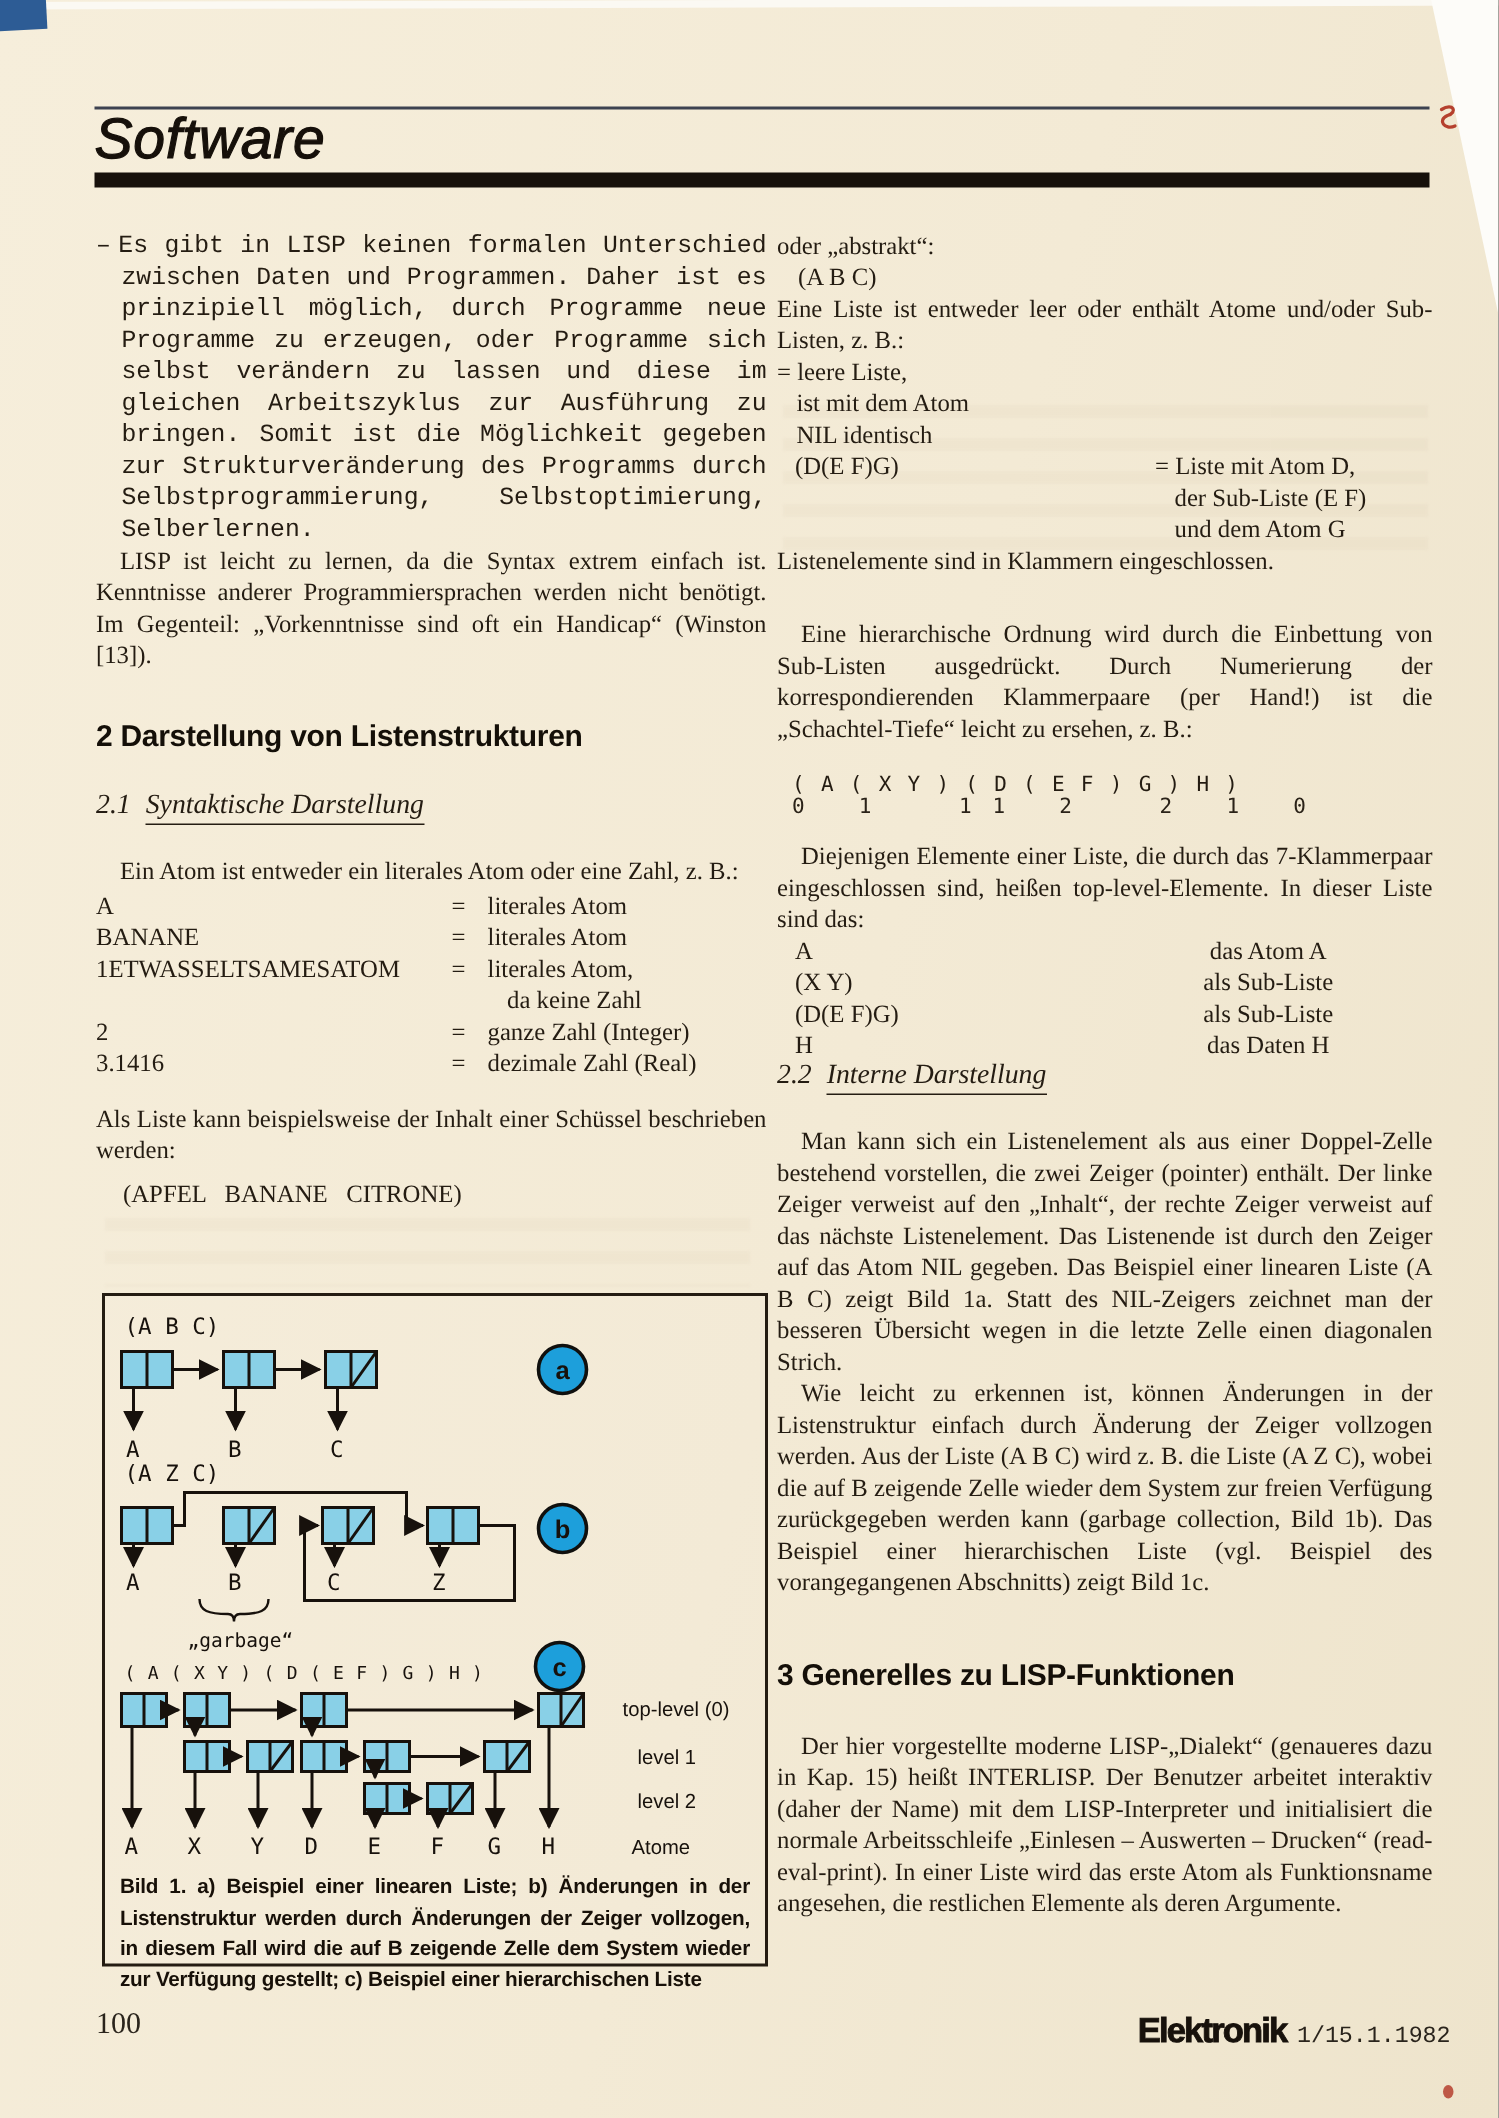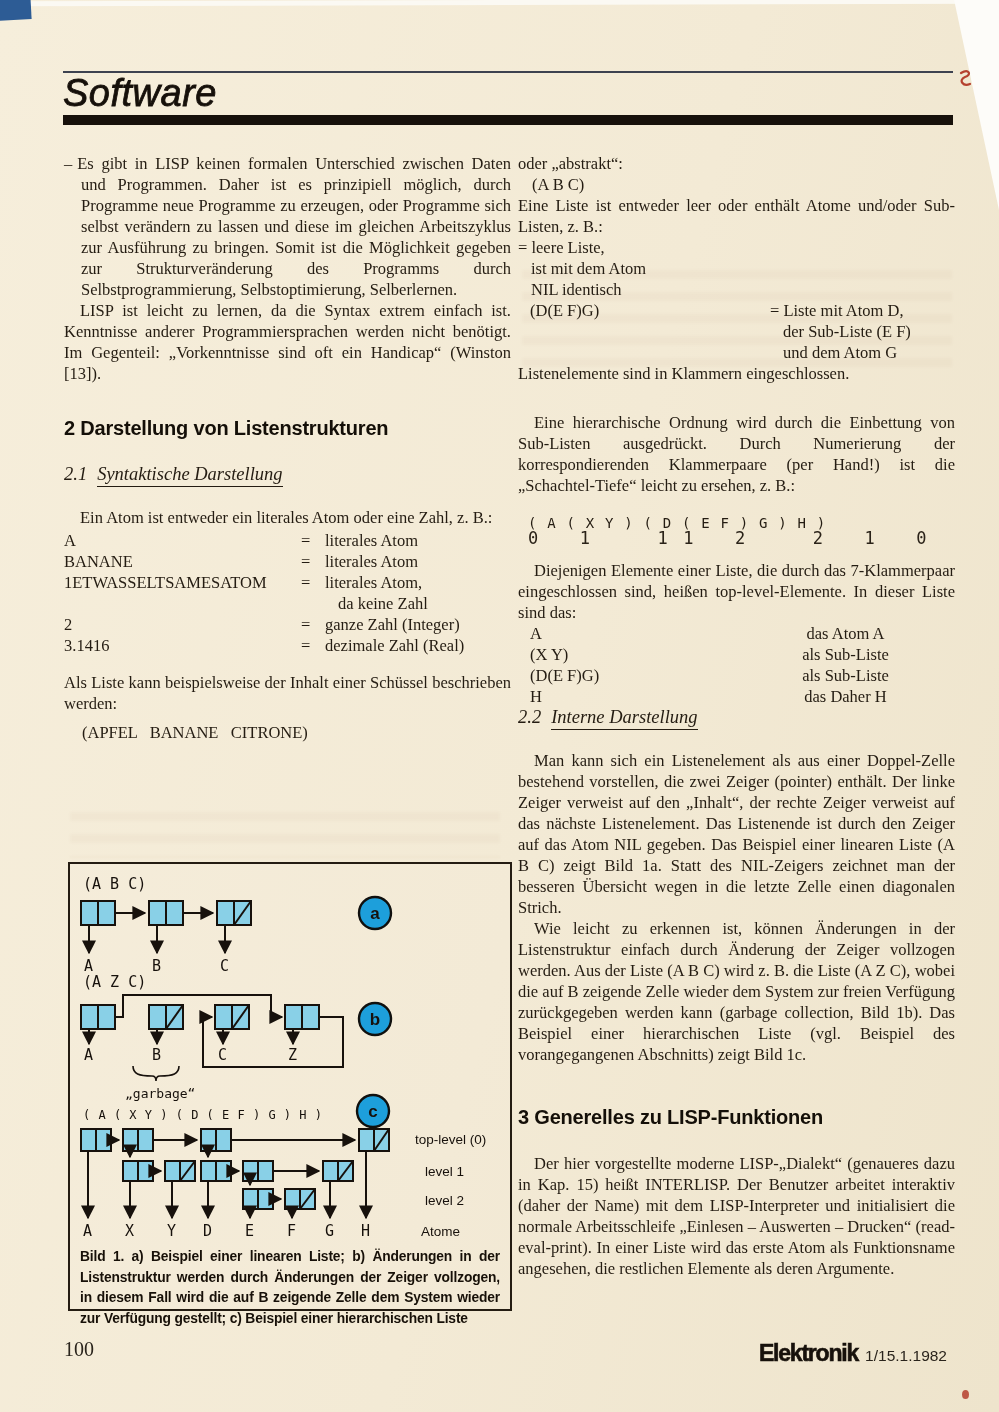--- a/index.html
+++ b/index.html
@@ -23,21 +23,21 @@
   .masthead{position:absolute;left:63px;top:72px;width:600px;
     font-family:"Liberation Sans",sans-serif;font-weight:normal;font-style:italic;
     font-size:38px;letter-spacing:.5px;color:#16100a;-webkit-text-stroke:.8px #16100a;}
   .thick-bar{position:absolute;left:63px;top:115px;width:890px;height:10px;background:#17110b;}
   
   .col{position:absolute;top:153px;font-size:16.5px;line-height:21px;text-align:justify;}
   .col-left{left:64px;width:447px;}
   .col-right{left:518px;width:437px;}
   p{margin:0;}
   .indent{text-indent:16px;}
-  .hang{padding-left:17px;text-indent:-17px;}
+  .hang{padding-left:17px;text-indent:-17px;font-family:Liberation Mono, monospace;}
   .hang .dash{padding-right:5px;}
   h2{font-family:"Liberation Sans",sans-serif;font-size:20px;line-height:24px;color:#140f08;
      margin:32px 0 24px 0;letter-spacing:-.2px;}
   h3.sub{font-family:"Liberation Serif",serif;font-style:italic;font-weight:normal;font-size:18.5px;
      margin:0 0 22px 0;}
   h3.sub .num{margin-right:10px;}
   h3.sub .ul{border-bottom:1.6px solid #241c12;padding-bottom:2px;}
   .h22{margin:26px 0 20px 0;}
   .h3big{margin:40px 0 24px 0;}
   
@@ -53,40 +53,40 @@
   .defrow{display:flex;}
   .defrow .t{flex:none;width:252px;padding-left:12px;box-sizing:border-box;}
   .defrow .dd{flex:1;}
   .tlrow{display:flex;}
   .tlrow .t{flex:none;width:218px;padding-left:12px;box-sizing:border-box;}
   .tlrow .d{flex:1;text-align:center;}
   
   .notation{margin:18px 0 12px 10px;}
   .notation .nline{font-family:"DejaVu Sans Mono",monospace;font-size:14px;line-height:18px;
     letter-spacing:1.2px;white-space:pre;}
-  .notation .nsubs{font-family:"DejaVu Sans Mono",monospace;font-size:17px;line-height:12px;
+  .notation .nsubs{font-family:"DejaVu Sans Mono",monospace;font-size:14px;line-height:12px;
     letter-spacing:2.71px;white-space:pre;color:#2a2218;}
   
   .figure-box{position:absolute;left:68px;top:862px;width:444px;height:449px;
     border:2px solid #241c12;box-sizing:border-box;padding:3px 3px 0 3px;background:rgba(255,255,255,.03);}
   .fig-caption{font-family:"Liberation Sans",sans-serif;font-weight:bold;font-size:13.8px;
     line-height:20.5px;text-align:justify;color:#171008;padding:2px 7px 0 7px;letter-spacing:-.15px;}
   svg text{fill:#17110c;}
   .mono15{font-family:"DejaVu Sans Mono",monospace;font-size:15px;}
   .mono13{font-family:"DejaVu Sans Mono",monospace;font-size:13px;}
   .mono12{font-family:"DejaVu Sans Mono",monospace;font-size:12px;letter-spacing:.5px;}
   .lvl{font-family:"Liberation Sans",sans-serif;font-size:13.5px;}
   .badge-t{font-family:"Liberation Sans",sans-serif;font-size:17px;font-weight:bold;}
   
   .page-num{position:absolute;left:64px;top:1338px;font-family:Liberation Serif, serif;
     font-size:20px;color:#2a241c;}
-  .footer-brand{position:absolute;top:1340px;right:52px;display:flex;align-items:baseline;}
+  .footer-brand{position:absolute;top:1340px;right:32px;display:flex;align-items:baseline;}
   .footer-brand .logo{font-family:"Liberation Sans",sans-serif;font-weight:bold;font-size:23px;
     letter-spacing:-1.2px;color:#17110b;-webkit-text-stroke:.6px #17110b;}
-  .footer-brand .issue{font-family:Liberation Sans, sans-serif;font-size:15.5px;margin-left:7px;color:#2a241c;}
+  .footer-brand .issue{font-family:Liberation Mono, monospace;font-size:15.5px;margin-left:7px;color:#2a241c;}
 </style>
 </head>
 <body>
 
 <div class="page">
 
   <div class="top-edge"></div>
   <div class="blue-patch"></div>
   <div class="corner-tr"></div>
   <div class="ghost" style="left:70px;top:812px;width:430px;height:46px;"></div>
@@ -175,21 +175,21 @@
       <div class="tlrow">
         <span class="t">(X Y)</span>
         <span class="d">als Sub-Liste</span>
       </div>
       <div class="tlrow">
         <span class="t">(D(E F)G)</span>
         <span class="d">als Sub-Liste</span>
       </div>
       <div class="tlrow">
         <span class="t">H</span>
-        <span class="d">das Daher H</span>
+        <span class="d">das Daten H</span>
       </div>
     </div>
 
     <h3 class="sub h22"><span class="num">2.2</span><span class="ul">Interne Darstellung</span></h3>
 
     <p class="indent">Man kann sich ein Listenelement als aus einer Doppel-Zelle bestehend vorstellen, die zwei Zeiger (pointer) enthält. Der linke Zeiger verweist auf den „Inhalt“, der rechte Zeiger verweist auf das nächste Listenelement. Das Listenende ist durch den Zeiger auf das Atom NIL gegeben. Das Beispiel einer linearen Liste (A B C) zeigt Bild 1a. Statt des NIL-Zeigers zeichnet man der besseren Übersicht wegen in die letzte Zelle einen diagonalen Strich.</p>
     <p class="indent">Wie leicht zu erkennen ist, können Änderungen in der Listenstruktur einfach durch Änderung der Zeiger vollzogen werden. Aus der Liste (A B C) wird z. B. die Liste (A Z C), wobei die auf B zeigende Zelle wieder dem System zur freien Verfügung zurückgegeben werden kann (garbage collection, Bild 1b). Das Beispiel einer hierarchischen Liste (vgl. Beispiel des vorangegangenen Abschnitts) zeigt Bild 1c.</p>
 
     <h2 class="h3big">3 Generelles zu LISP-Funktionen</h2>
 

